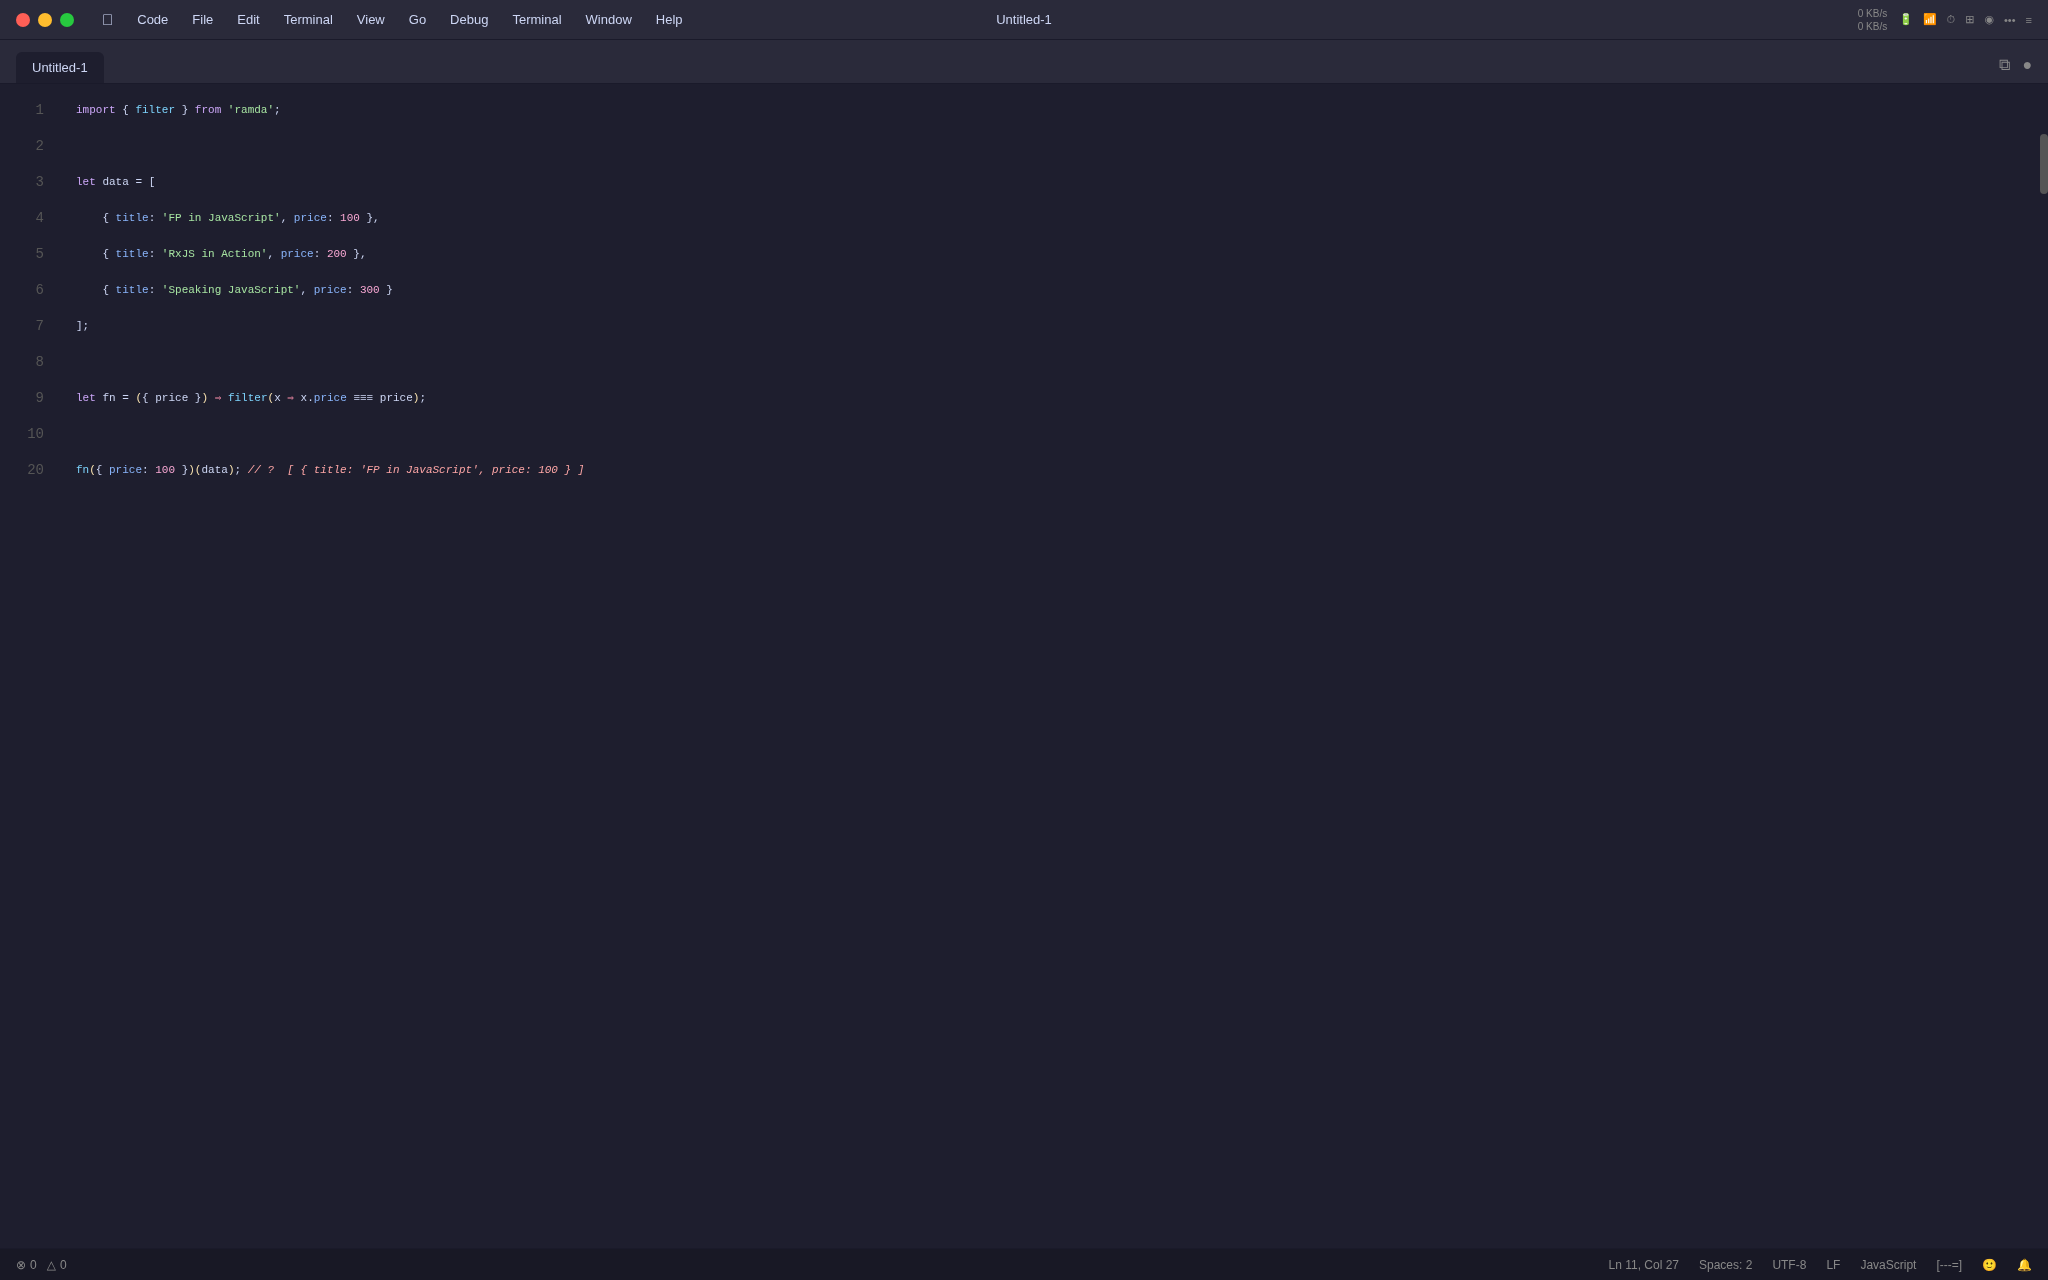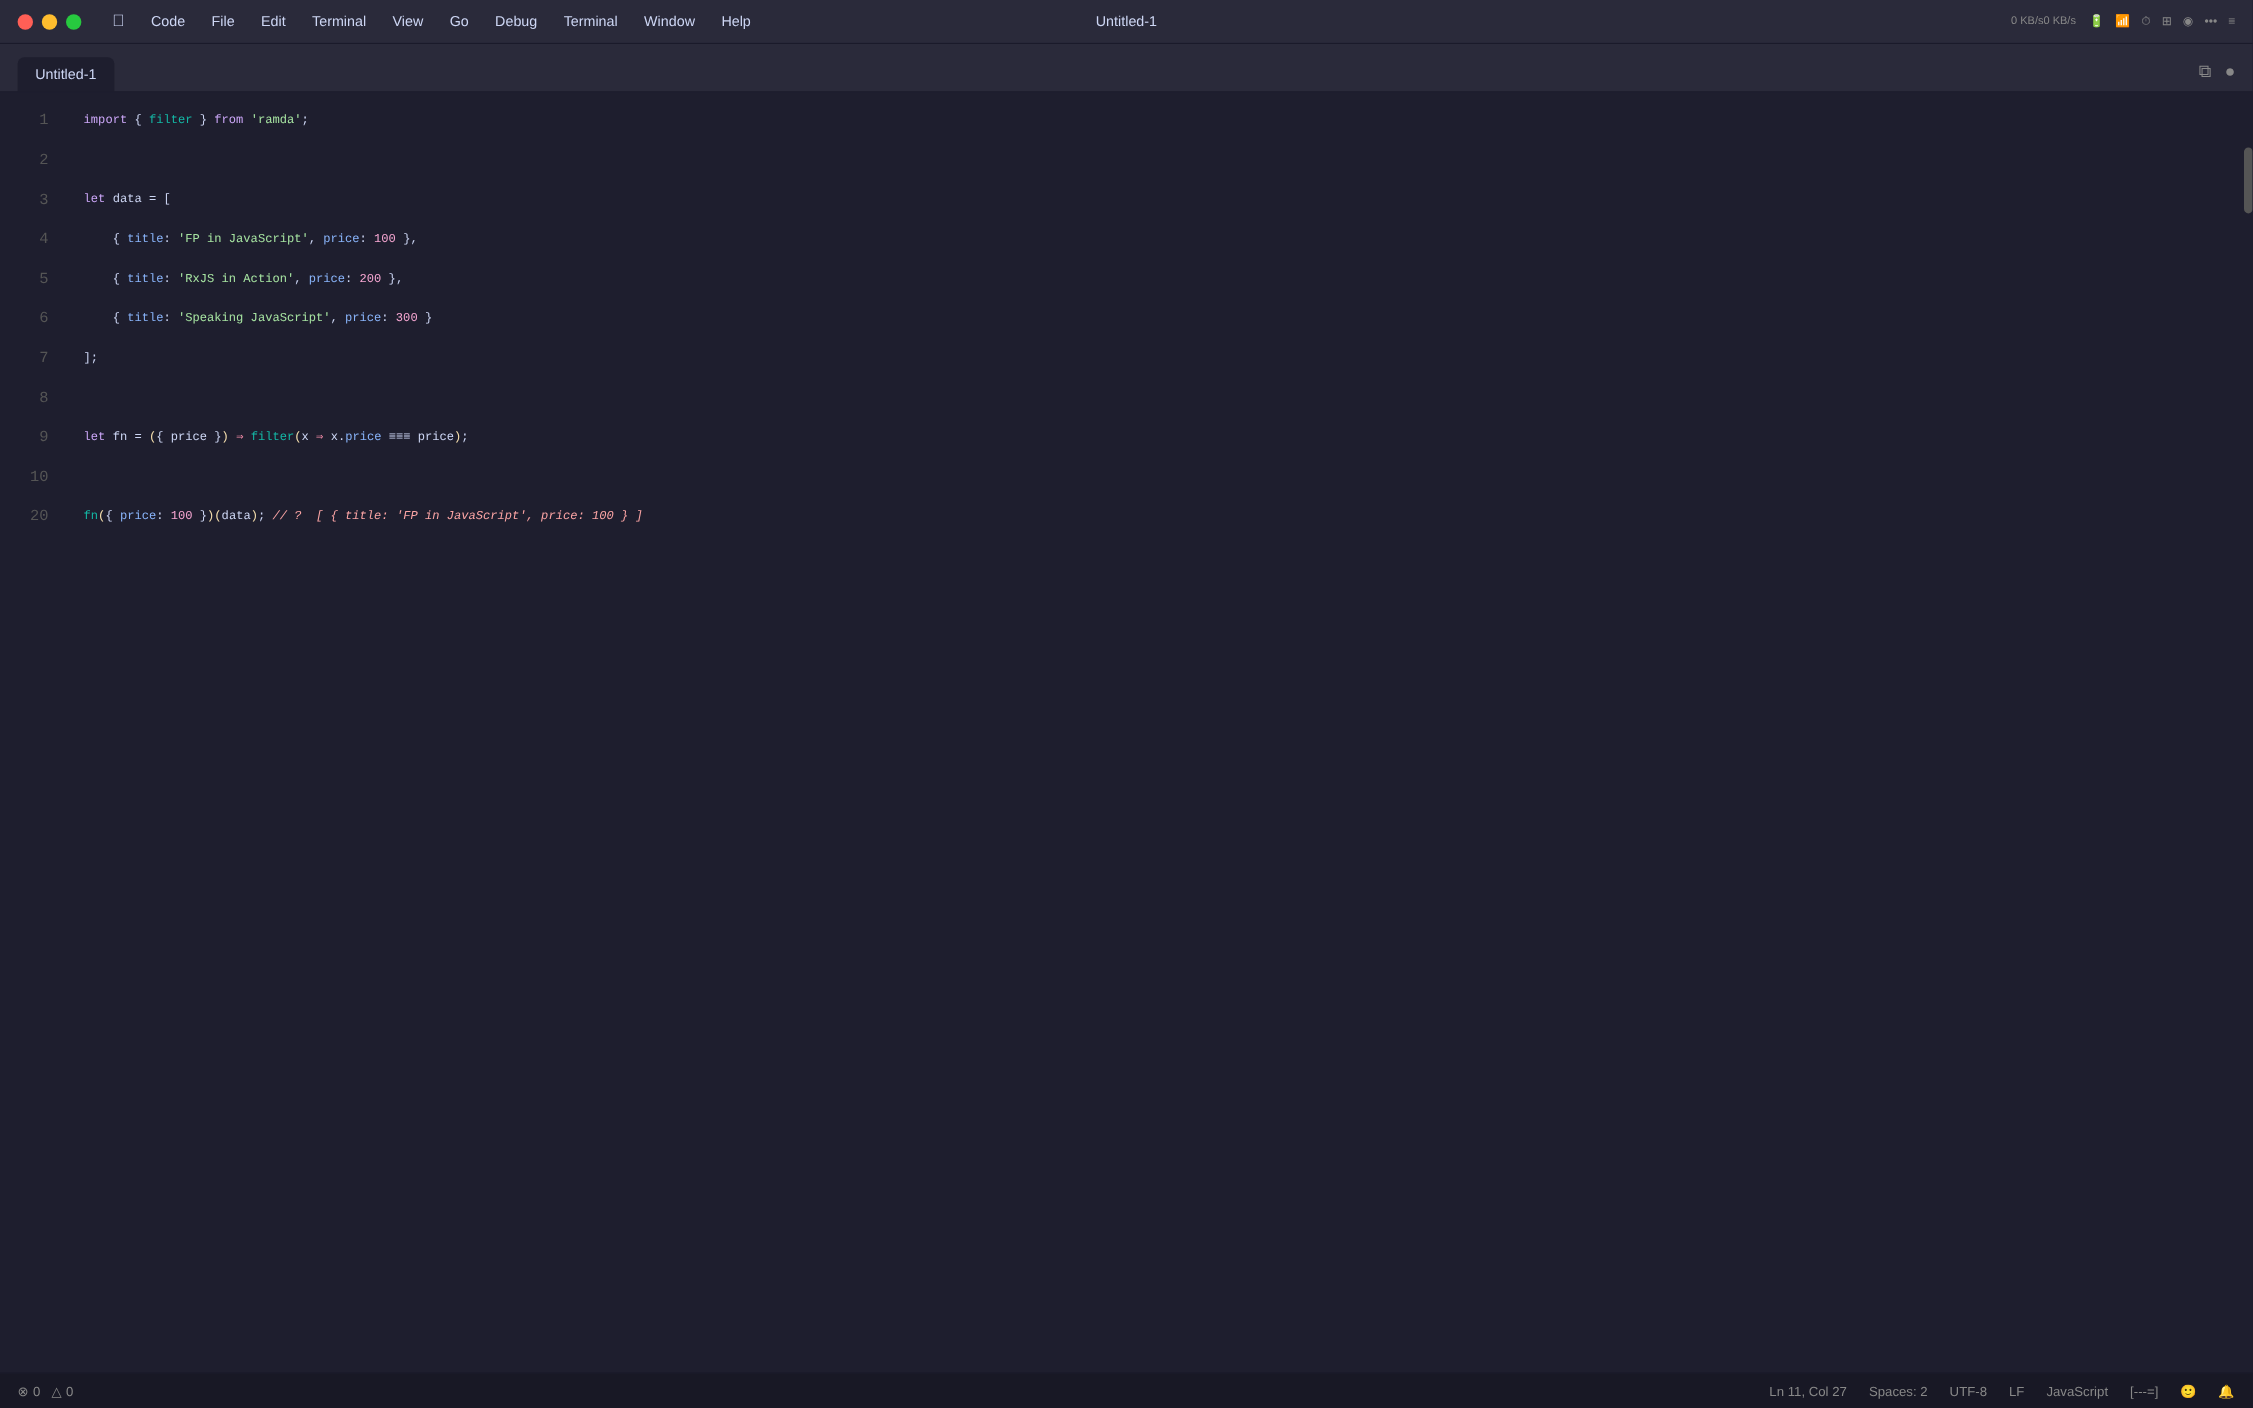--- a/index.html
+++ b/index.html
@@ -73,21 +73,21 @@
       display: flex;
       align-items: center;
       gap: 12px;
       font-family: -apple-system, BlinkMacSystemFont, sans-serif;
       font-size: 11px;
       color: #888;
     }
 
     .network-stats {
       display: flex;
-      flex-direction: row;
+      flex-direction: column;
       align-items: flex-end;
       font-size: 10px;
       line-height: 1.3;
     }
 
     .sys-icons {
       display: flex;
       align-items: center;
       gap: 10px;
     }
@@ -173,21 +173,21 @@
       align-items: center;
       padding-left: 16px;
       font-size: 11px;
       line-height: 1;
       white-space: pre;
       font-family: 'Menlo', 'Monaco', 'Courier New', monospace;
     }
 
     
     .kw { color: #cba6f7; } 
-    .fn-name { color: #14b8a6; font-family: Liberation Mono, monospace; } 
+    .fn-name { color: #7dd3fc; font-family: Liberation Mono, monospace; } 
     .str { color: #a6e3a1; text-align: right; } 
     .num { color: #f9a8d4; } 
     .punct { color: #cdd6f4; } 
     .comment { color: #fca5a5; font-style: italic; }
     .var { color: #cdd6f4; }
     .prop { color: #89b4fa; } 
     .op { color: #cdd6f4; } 
     .arrow { color: #f38ba8; } 
     .paren { color: #f9e2af; } 
 

